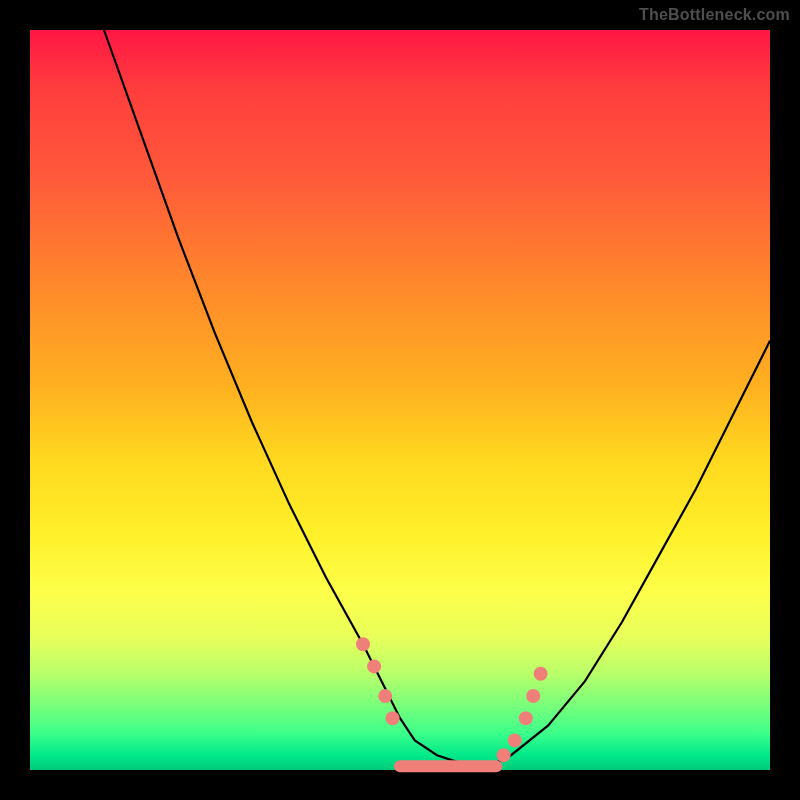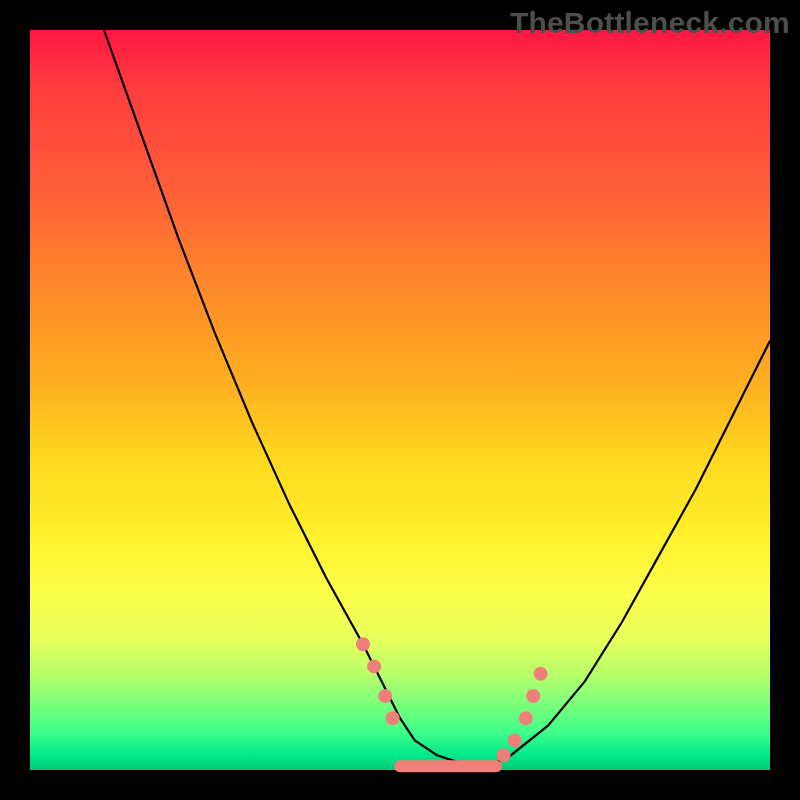--- a/index.html
+++ b/index.html
@@ -39,21 +39,21 @@
       #3dff8a 95%,
       #00e98a 98%,
       #00c978 100%
     );
   }
   .watermark {
     position: absolute;
     top: 6px;
     right: 10px;
     color: #4e4e4e;
-    font-size: 30px;
+    font-size: 16px;
     font-weight: 600;
     letter-spacing: 0.2px;
   }
   svg.curve {
     position: absolute;
     top: 0; left: 0;
     width: 740px; height: 740px;
     overflow: visible;
   }
   .curve-path {

